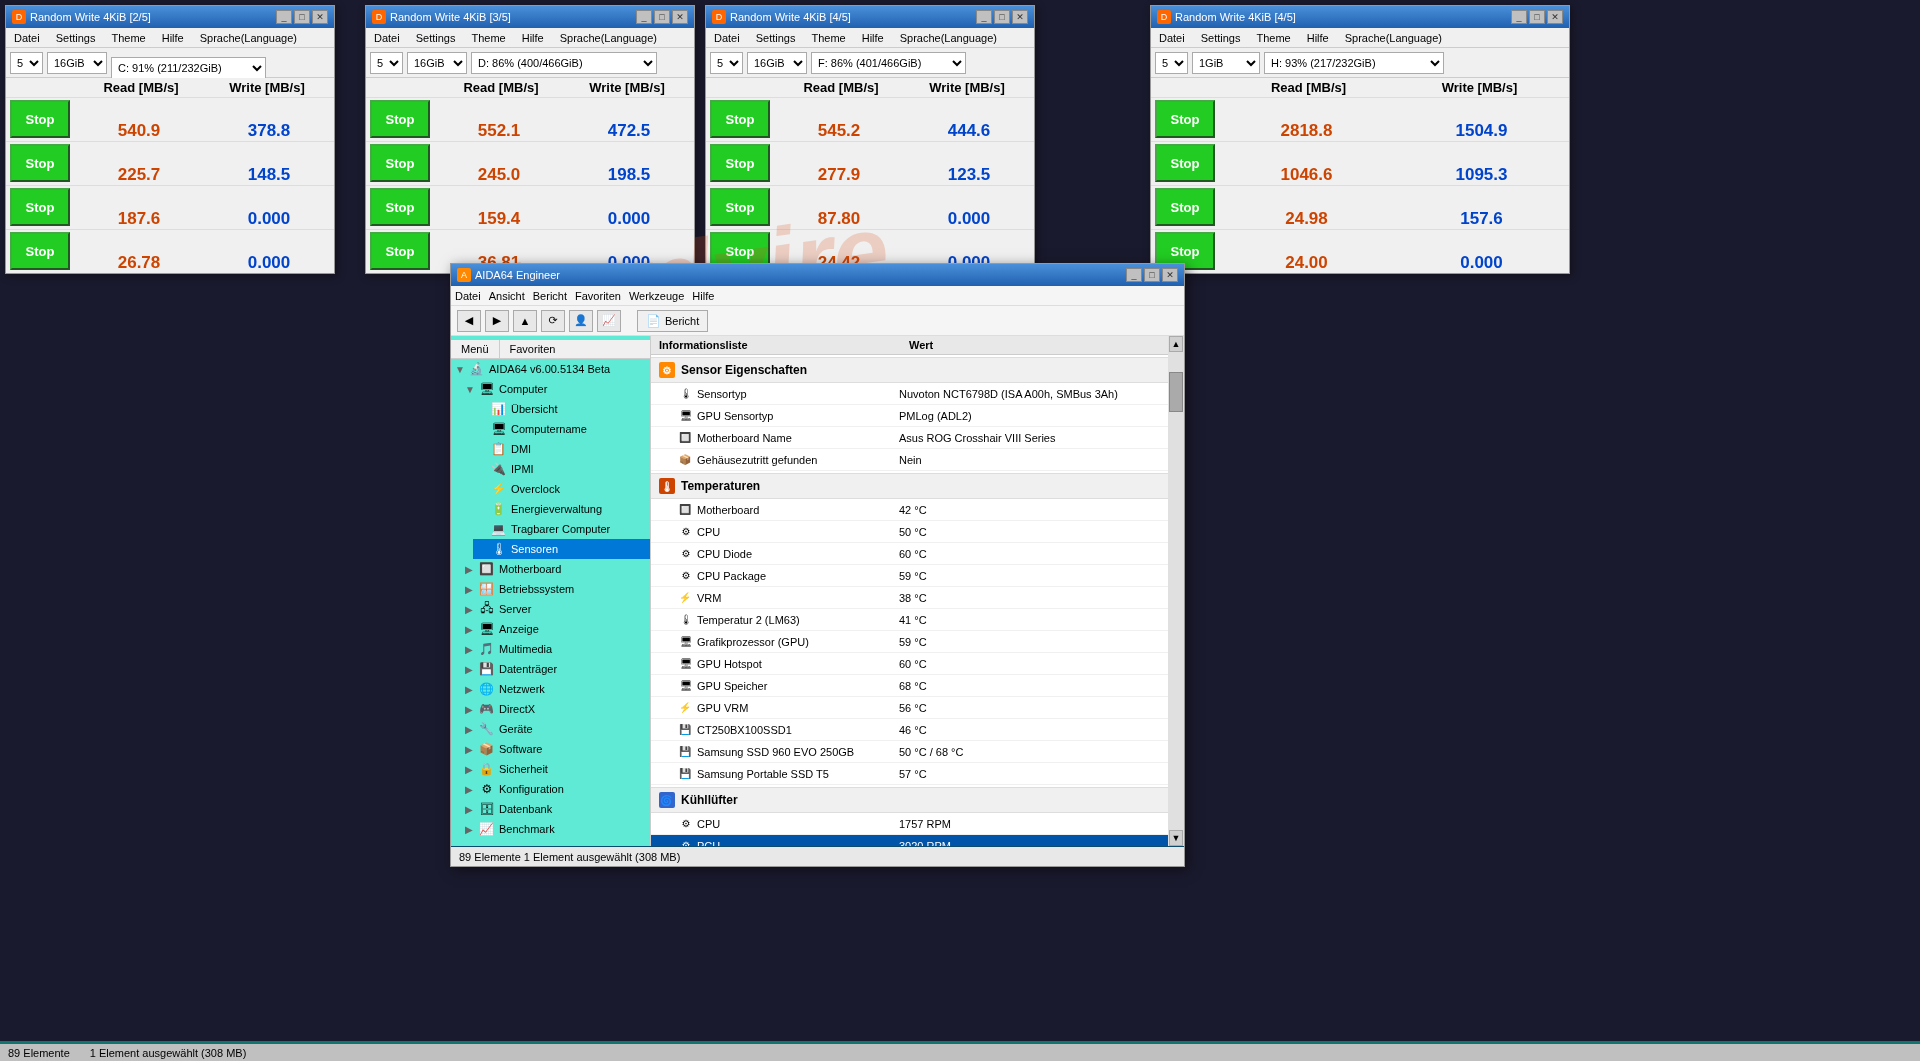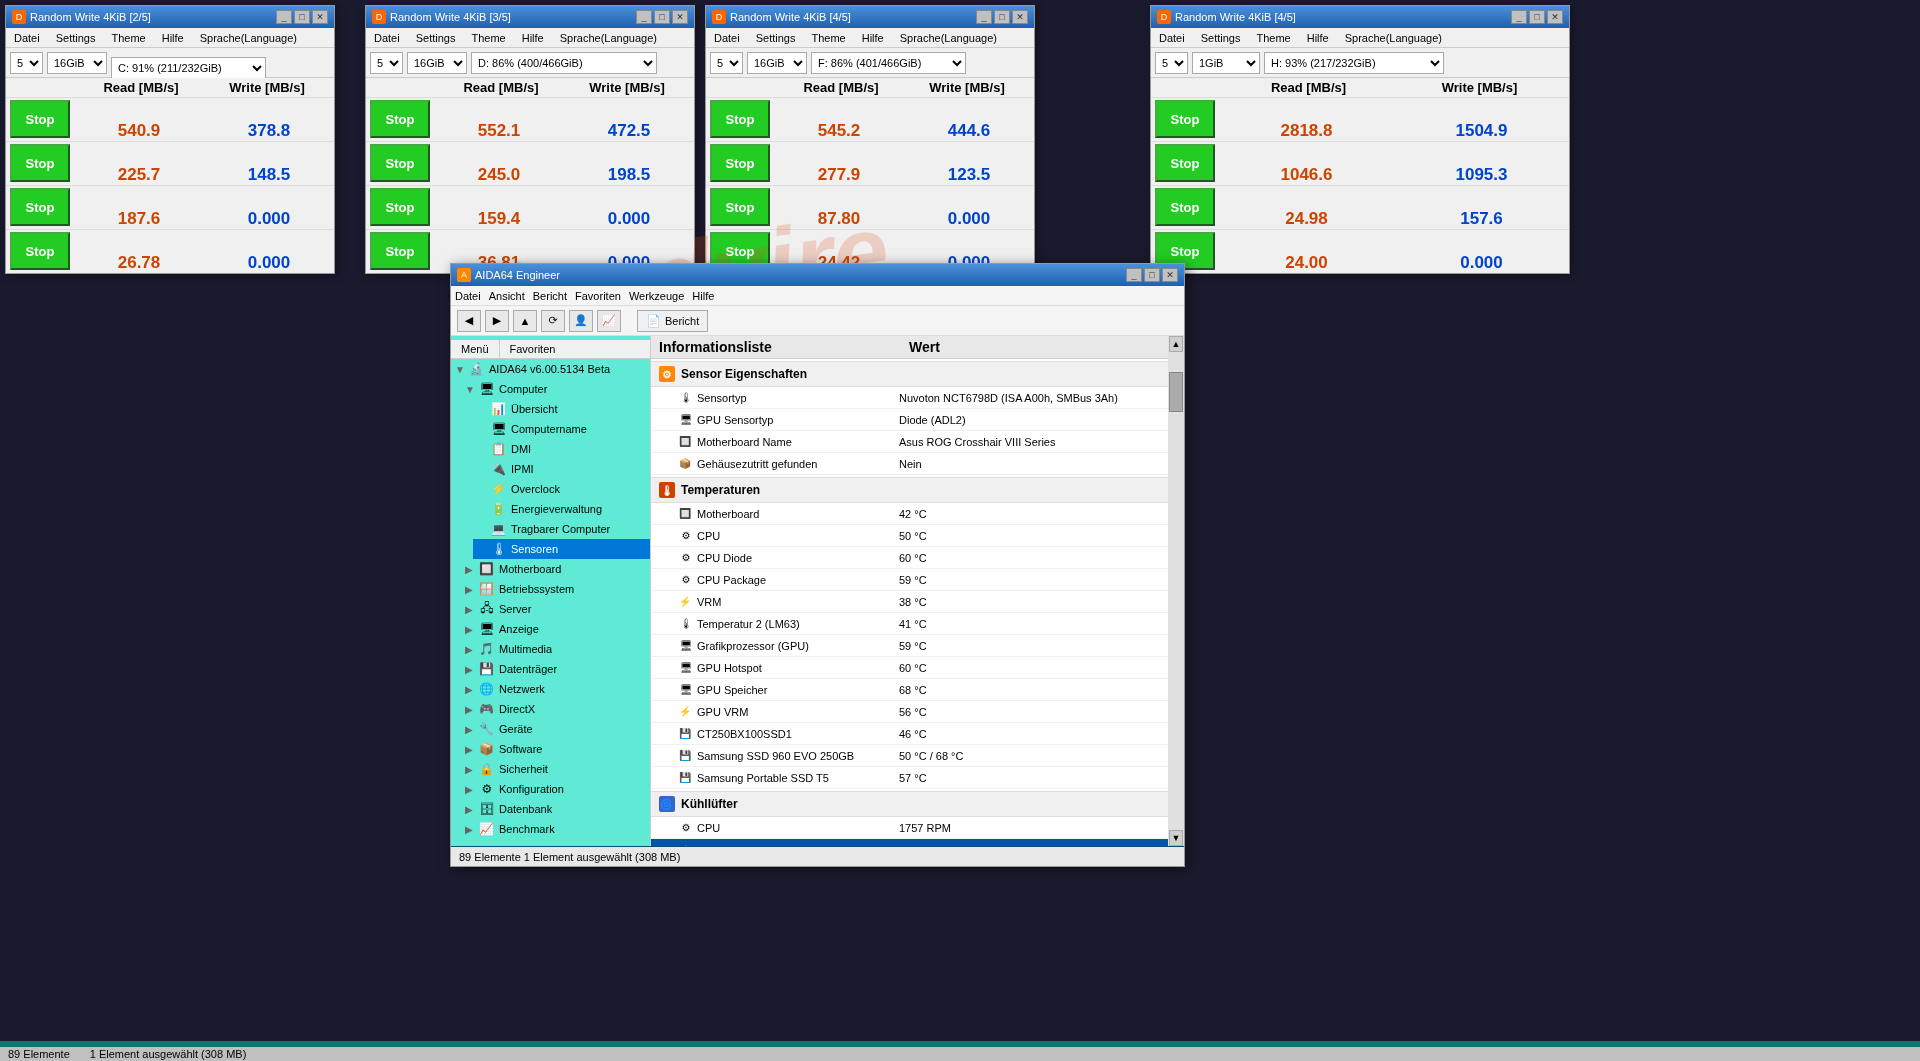--- a/index.html
+++ b/index.html
@@ -297,21 +297,21 @@
       flex: 1;
       background: white;
       overflow-y: auto;
     }
 
     .aida-content-header {
       display: flex;
       background: #e8e8e8;
       border-bottom: 1px solid #ccc;
       padding: 3px 8px;
-      font-size: 14px;
+      font-size: 11px;
       font-weight: bold;
     }
 
     .content-col1 { width: 250px; }
     .content-col2 { flex: 1; }
 
     .section-header {
       display: flex;
       align-items: center;
       padding: 4px 8px;
@@ -409,21 +409,21 @@
       font-size: 11px;
     }
 
     .bottom-bar {
       position: absolute;
       bottom: 0;
       left: 0;
       right: 0;
       height: 20px;
       background: #c0c0c0;
-      border-top: 6px solid #0f766e;
+      border-top: 3px solid #0f766e;
       display: flex;
       align-items: center;
       padding: 0 8px;
       font-size: 11px;
       gap: 20px;
     }
   </style>
 </head>
 <body>
 
@@ -852,21 +852,21 @@
             <span class="data-icon">🌡</span>
             <span>Sensortyp</span>
           </div>
           <div class="data-val">Nuvoton NCT6798D  (ISA A00h, SMBus 3Ah)</div>
         </div>
         <div class="data-row">
           <div class="data-key">
             <span class="data-icon">🖥</span>
             <span>GPU Sensortyp</span>
           </div>
-          <div class="data-val">Diode  (ADL2)</div>
+          <div class="data-val">PMLog  (ADL2)</div>
         </div>
         <div class="data-row">
           <div class="data-key">
             <span class="data-icon">🔲</span>
             <span>Motherboard Name</span>
           </div>
           <div class="data-val">Asus ROG Crosshair VIII Series</div>
         </div>
         <div class="data-row">
           <div class="data-key">

